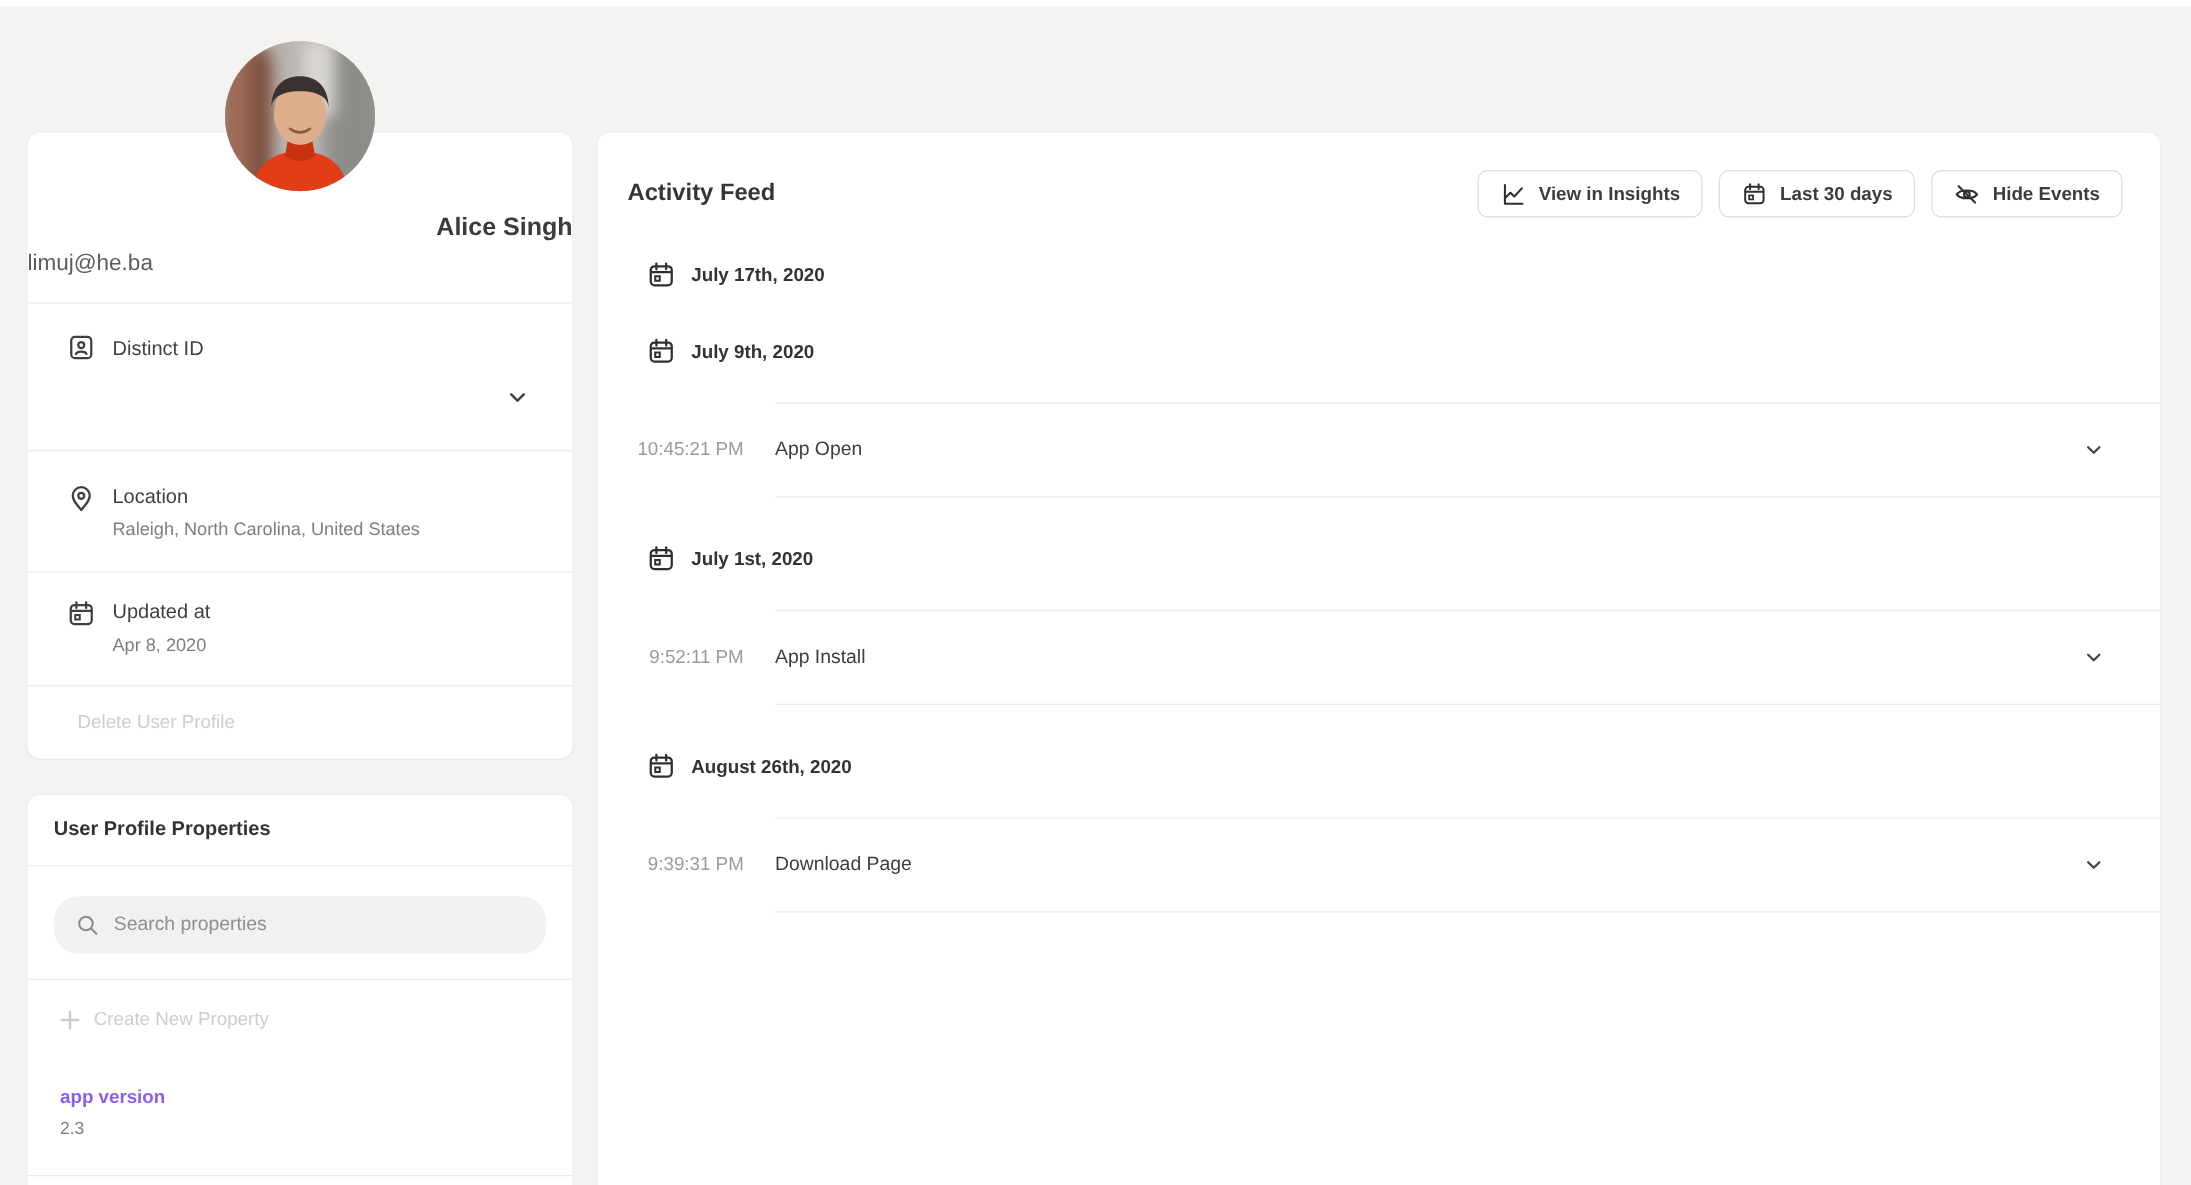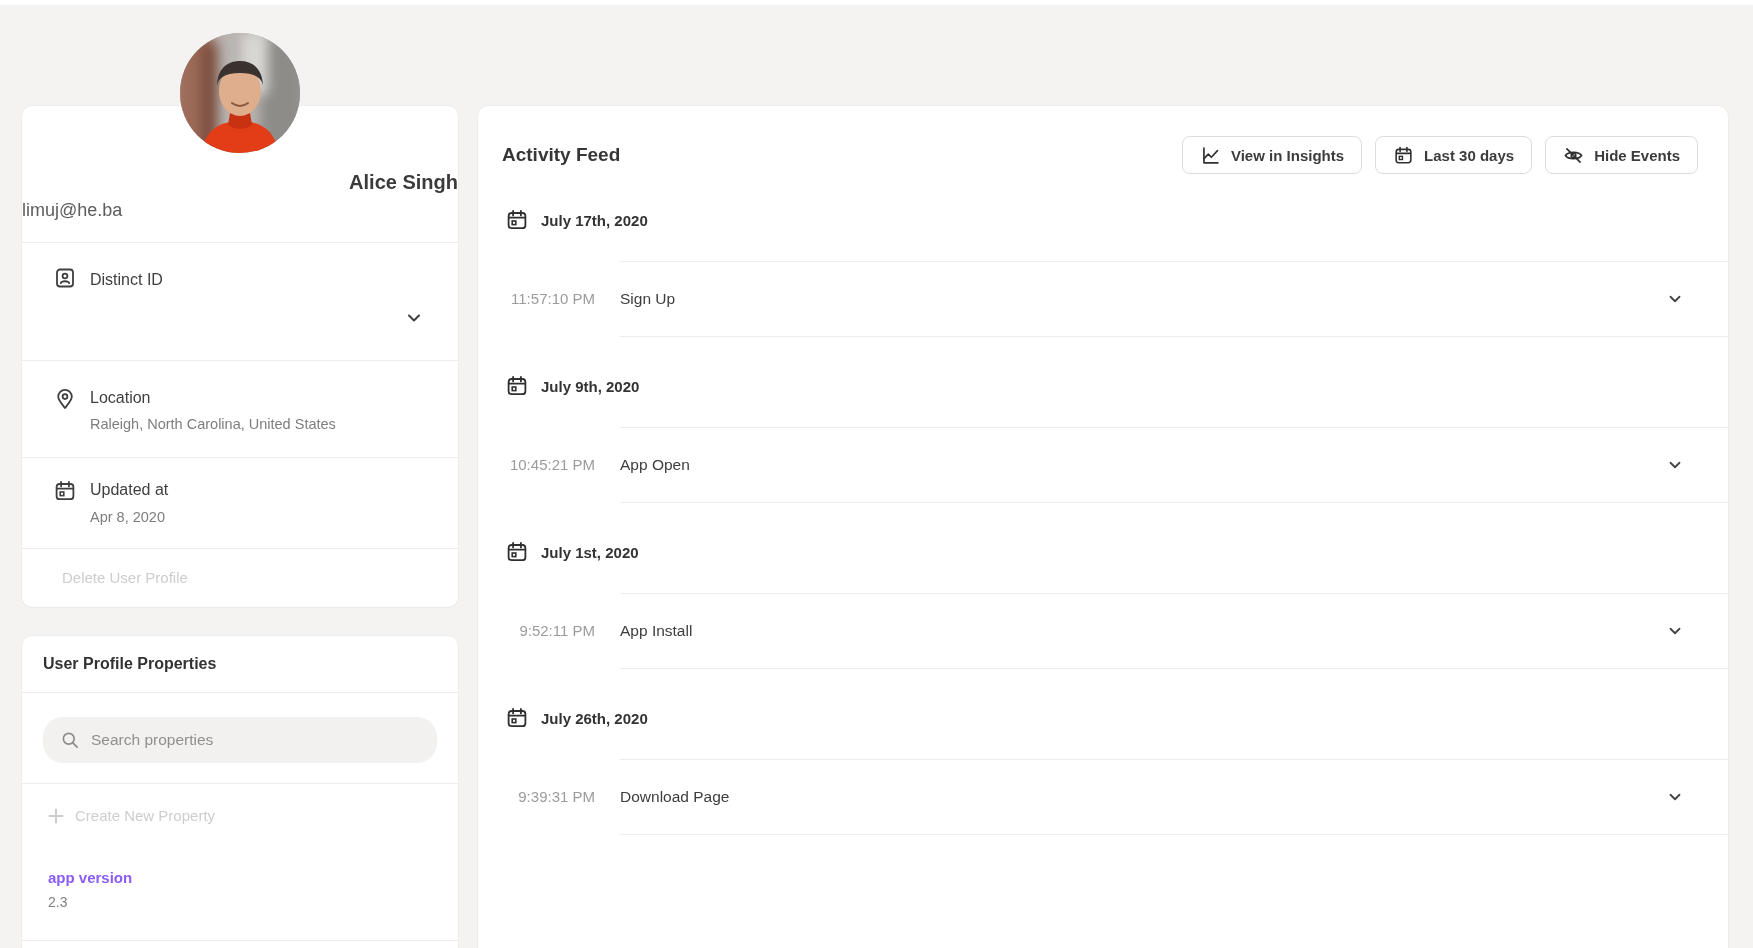--- a/index.html
+++ b/index.html
@@ -51,21 +51,21 @@
                 color:#363636; line-height:26px; }
   .toolbar { position:absolute; right:30px; top:30px; display:flex; gap:13px; }
   .tbtn { height:38px; display:flex; align-items:center; gap:10px; padding:0 17px;
           background:#fff; border:1px solid #dcdcda; border-radius:8px; cursor:pointer;
           font-size:15px; font-weight:600; color:#3c3c3c;
           font-family:"Liberation Sans", sans-serif; }
   .tbtn svg { width:21px; height:21px; color:#2f2f2f; }
 
   .feed { position:absolute; left:0; right:0; top:102px; }
   .group { margin-bottom:37px; }
-  .group-header { height:24px; display:flex; align-items:center; padding-left:27px; gap:12px; }
+  .group-header { height:24px; display:flex; align-items:center; padding-left:39px; gap:12px; }
   .group-header svg { width:24px; height:24px; color:#2f2f2f; flex:0 0 auto; }
   .group-date { font-size:15px; font-weight:bold; color:#333333; }
   .event { position:relative; margin-top:29px; height:76px; }
   .rule-top, .rule-bottom { position:absolute; left:142px; right:0; height:1px; background:#ececea; }
   .rule-top { top:0; } .rule-bottom { bottom:0; }
   .event-time { position:absolute; left:24px; top:27px; width:93px; text-align:right;
                 font-size:15px; color:#9b9b9b; line-height:22px; }
   .event-name { position:absolute; left:142px; top:26px; font-size:15.5px; color:#3d3d3d; line-height:24px; }
   .event-chevron { position:absolute; right:44px; top:29px; width:18px; height:18px; color:#444444; cursor:pointer; }
   .rule-only { position:relative; margin-top:29px; height:1px; }
@@ -240,29 +240,20 @@
 
     <div class="feed">
 
       <div class="group">
         <div class="group-header">
           <svg>
               <use href="#i-calendar"></use>
             </svg>
           <span class="group-date">July 17th, 2020</span>
         </div>
-        <div class="event">
-          <div class="rule-top"></div>
-          <div class="event-time">11:57:10 PM</div>
-          <div class="event-name">Sign Up</div>
-          <svg class="event-chevron">
-              <use href="#i-chevron"></use>
-            </svg>
-          <div class="rule-bottom"></div>
-        </div>
       </div>
 
       <div class="group">
         <div class="group-header">
           <svg>
               <use href="#i-calendar"></use>
             </svg>
           <span class="group-date">July 9th, 2020</span>
         </div>
         <div class="event">
@@ -292,21 +283,21 @@
             </svg>
           <div class="rule-bottom"></div>
         </div>
       </div>
 
       <div class="group">
         <div class="group-header">
           <svg>
               <use href="#i-calendar"></use>
             </svg>
-          <span class="group-date">July 26th, 2020</span>
+          <span class="group-date">August 26th, 2020</span>
         </div>
         <div class="event">
           <div class="rule-top"></div>
           <div class="event-time">9:39:31 PM</div>
           <div class="event-name">Download Page</div>
           <svg class="event-chevron">
               <use href="#i-chevron"></use>
             </svg>
           <div class="rule-bottom"></div>
         </div>

